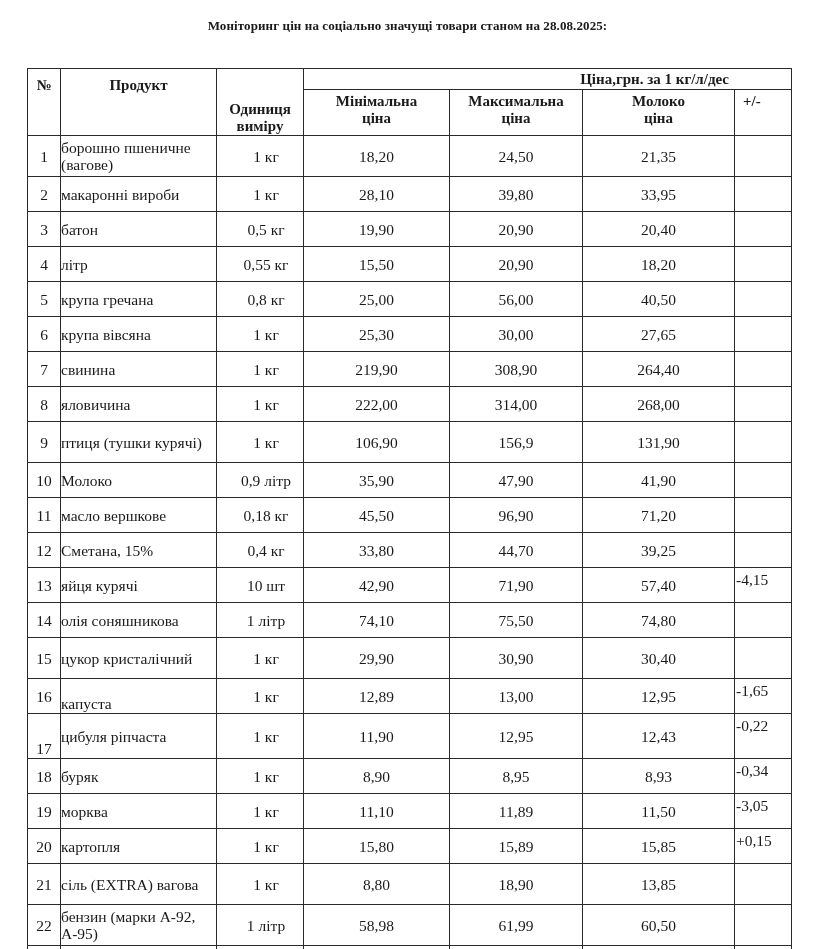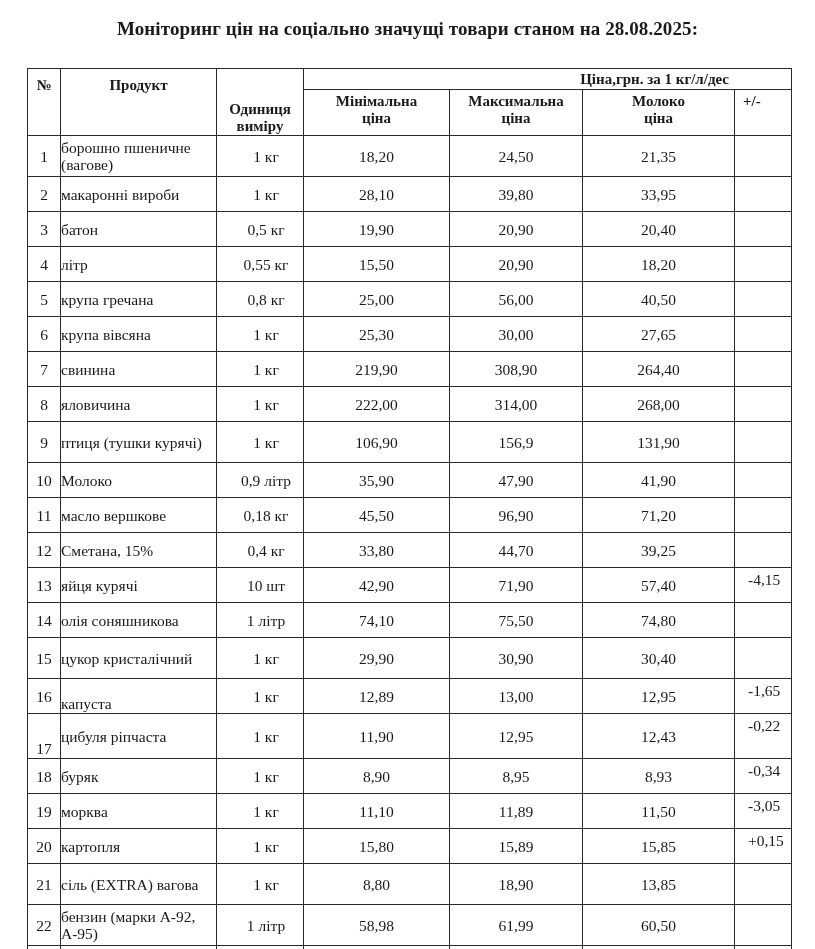--- a/index.html
+++ b/index.html
@@ -3,40 +3,40 @@
 <meta charset="utf-8">
 <style>
   html, body { margin: 0; padding: 0; background: #ffffff; }
   body {
     width: 815px; height: 949px; position: relative; overflow: hidden;
     font-family: "Liberation Serif", "DejaVu Serif", serif;
     color: #1a1a1a;
   }
   .title {
     position: absolute; left: 0; top: 18px; width: 815px;
-    text-align: center; font-weight: bold; font-size: 19px; letter-spacing: 0.1px;
+    text-align: center; font-weight: bold; font-size: 13px; letter-spacing: 0.1px;
   }
   table {
     position: absolute; left: 27px; top: 68px;
     border-collapse: collapse; table-layout: fixed;
     width: 764px;
     font-size: 15.5px;
   }
   td, th {
     border: 1.5px solid #2a2a2a;
     padding: 0 4px;
     line-height: 17px;
     vertical-align: middle;
   }
   th { font-weight: bold; font-size: 15px; }
   .c-num { text-align: center; }
   .c-prod { text-align: left; padding-left: 0; }
   .c-unit { text-align: center; padding-left: 16px; }
   .c-val { text-align: center; }
-  .c-diff { text-align: left; padding-left: 13px; vertical-align: top; padding-top: 3px; }
+  .c-diff { text-align: left; padding-left: 1px; vertical-align: top; padding-top: 3px; }
   .h-group { text-align: right; padding-right: 62px; height: 20px; }
   .h-top { vertical-align: top; padding-top: 8px; }
   .h-unit { vertical-align: bottom; padding-bottom: 0; }
   .h-sub { vertical-align: top; padding-top: 3px; height: 42px; }
   .h-diff { vertical-align: top; padding-top: 3px; text-align: left; padding-left: 8px; }
   tr.r1 td { height: 37px; }
   tr.r2 td { height: 31px; }
   tr.r3 td { height: 41px; }
   .v-bottom { vertical-align: bottom; padding-bottom: 1px; }
 </style>

